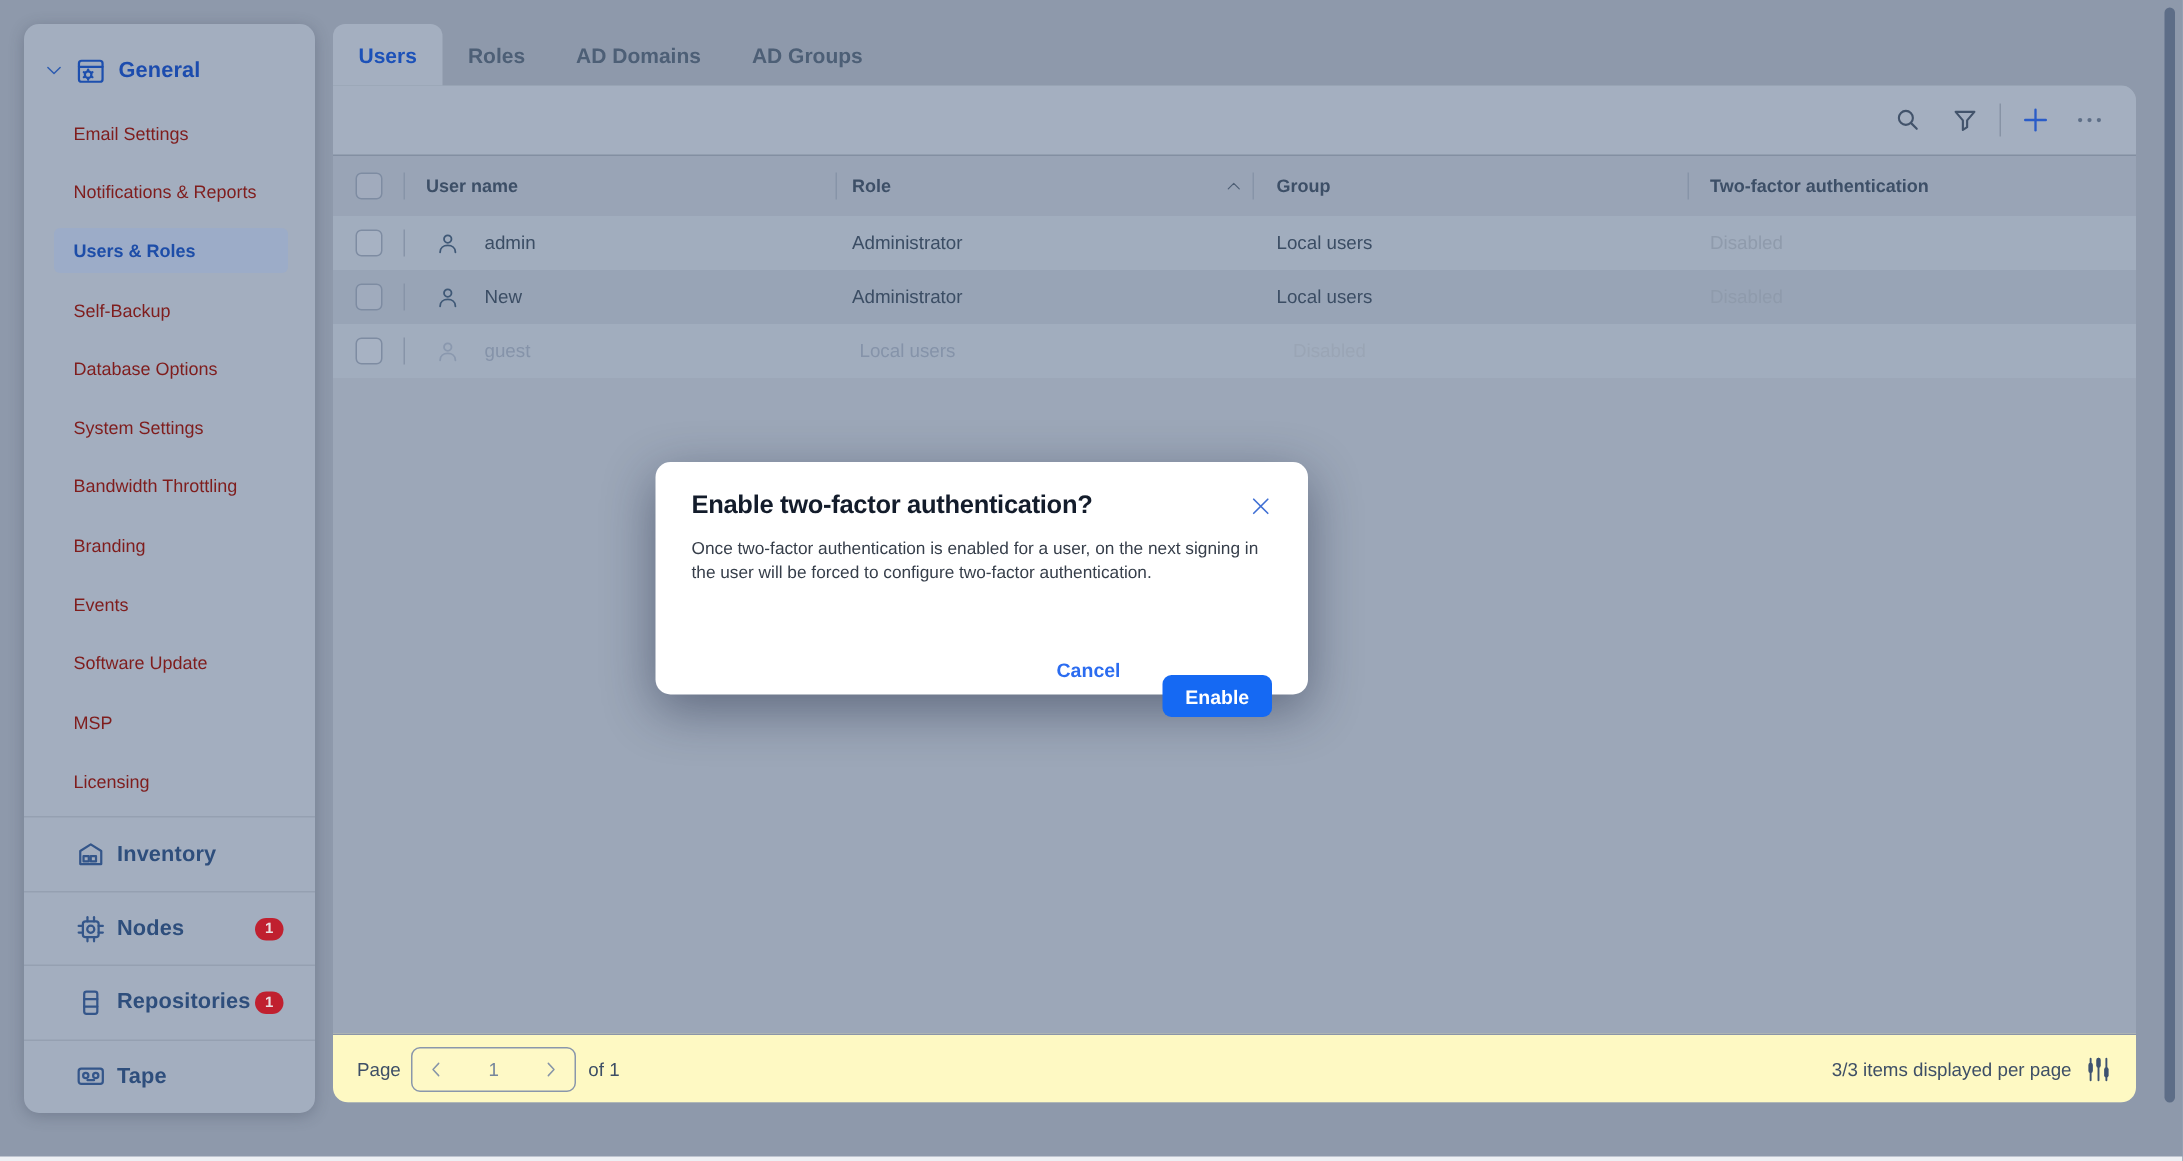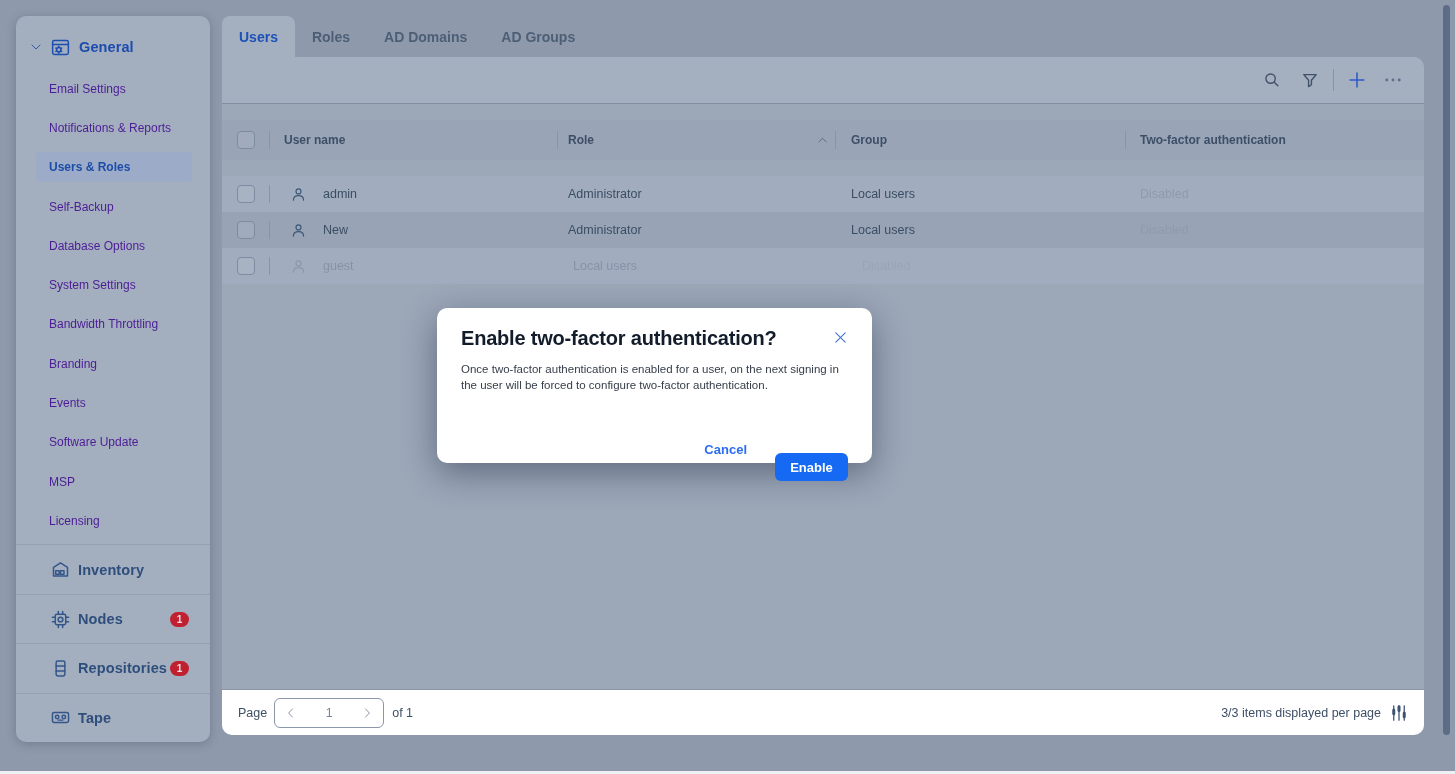--- a/index.html
+++ b/index.html
@@ -18,41 +18,41 @@
     box-shadow:0 2px 10px rgba(45,55,75,.28);
     display:flex;flex-direction:column;
   }
   .general{flex:1;padding-top:9px;}
   .gheader{height:44px;display:flex;align-items:center;padding-left:13px;cursor:pointer;}
   .gheader .chev{width:14px;height:14px;color:#2d5cb0;margin-right:7px;}
   .gheader .gicon{width:21px;height:21px;color:#1d4fae;margin-right:8px;}
   .glabel{font-size:14.5px;font-weight:bold;color:#1c4cae;letter-spacing:.1px;}
   .gitem{height:39.3px;display:flex;align-items:center;cursor:pointer;}
   .gpill{height:30px;flex:1;display:flex;align-items:center;border-radius:4px;
-    margin:0 18px 0 20px;padding-left:13px;font-size:12px;color:#4c1d95;}
+    margin:0 18px 0 20px;padding-left:13px;font-size:12px;color:#7f1d1d;}
   .gitem.selected .gpill{background:#9cacc8;color:#1d4da8;font-weight:bold;}
   .section-row{height:48.4px;border-top:1px solid #95a0b1;display:flex;align-items:center;
     padding:0 21px 0 34px;cursor:pointer;}
   .section-row .sicon{width:21px;height:21px;color:#34568a;margin-right:7px;flex:none;}
   .section-label{font-size:14.5px;font-weight:bold;color:#2e4e7c;letter-spacing:.1px;}
   .badge{margin-left:auto;min-width:15px;height:15px;padding:0 2px;border-radius:8px;
     background:#c0202f;color:#eadfe2;font-size:10px;font-weight:bold;
     display:flex;align-items:center;justify-content:center;}
 
   
   .tabbar{position:absolute;left:222px;top:16px;height:41px;display:flex;align-items:stretch;}
   .tab{display:flex;align-items:center;padding:16px 17px;font-size:14px;font-weight:bold;
     color:#4d5f76;cursor:pointer;}
   .tab.active{background:#a4afc0;border-radius:8px 8px 0 0;color:#1c51b8;}
 
   
   .main-card{
     position:absolute;left:222px;top:57px;width:1202px;height:678px;
     background:#9ca7b8;border-radius:0 10px 10px 10px;overflow:hidden;
-    display:flex;flex-direction:column;gap:16px;
+    display:flex;flex-direction:column;
   }
   .toolbar{height:46px;flex:none;background:#a4afc0;border-bottom:1px solid rgba(104,116,136,.55);
     display:flex;align-items:center;justify-content:flex-end;padding-right:21px;}
   .tbi{width:20px;height:20px;cursor:pointer;}
   .tbi.search{color:#42536b;margin-right:18px;}
   .tbi.filter{color:#42536b;margin-right:13px;}
   .tb-div{width:1px;height:22px;background:#8793a5;margin-right:12px;}
   .tbi.plus{width:22px;height:22px;color:#2a5cc8;margin-right:15px;}
   .tbi.more{color:#5e6f87;}
 
@@ -78,41 +78,41 @@
     background:rgba(190,198,212,.22);box-sizing:border-box;cursor:pointer;}
   .person{width:17px;height:17px;color:#3f5876;margin-left:21px;flex:none;}
   .uname{margin-left:16px;}
   .tfa-text{color:#8f9bac;}
   .trow.disabled{color:#8593a9;}
   .trow.disabled .person{color:#8a98ae;}
   .trow.disabled .tfa-text{color:#9aa5b5;}
   .filler{flex:1;background:#9ca7b8;}
 
   
-  .tfooter{height:45px;flex:none;background:#ffffff;border-top:1px solid #8b96a8;
+  .tfooter{height:45px;flex:none;background:#fef9c3;border-top:1px solid #8b96a8;
     display:flex;align-items:center;padding:0 16px;}
   .f-label{font-size:12.5px;color:#3e4f66;}
   .pager{width:110px;height:30px;box-sizing:border-box;border:1.5px solid #8a97ab;border-radius:6px;
     margin-left:7px;display:flex;align-items:center;padding:0 9px;background:rgba(255,255,255,.05);}
   .pchev{width:14px;height:14px;color:#8795a8;cursor:pointer;}
   .pg-num{flex:1;text-align:center;font-size:12.5px;color:#76869c;}
   .f-label.of{margin-left:8px;}
   .per-page{margin-left:auto;display:flex;align-items:center;}
   .per-page .summary{font-size:12.5px;color:#3e4f66;}
   .sliders{width:18px;height:18px;color:#3d5270;margin-left:9px;cursor:pointer;}
 
   
   .backdrop{position:absolute;inset:0;background:rgba(10,16,32,0);}
   .modal{
     position:absolute;left:437px;top:308px;width:435px;height:155px;box-sizing:border-box;
     background:#ffffff;border-radius:10px;padding:19px 24px 0 24px;
     box-shadow:0 10px 34px rgba(22,32,58,.45);
   }
   .modal-head{display:flex;justify-content:space-between;align-items:flex-start;}
-  .modal-title{margin:0;font-size:20px;font-weight:bold;color:#131c2b;letter-spacing:-.2px;}
+  .modal-title{margin:0;font-size:17px;font-weight:bold;color:#131c2b;letter-spacing:-.2px;}
   .mclose{width:15px;height:15px;color:#3f6fd4;margin-top:3px;cursor:pointer;}
   .modal-body{margin:11px 0 0 0;font-size:11.5px;line-height:1.4;color:#363e4a;max-width:392px;}
   .modal-actions{display:flex;justify-content:flex-end;align-items:center;margin-top:25px;}
   .btn-cancel{background:none;border:none;color:#2b6cf0;font-size:13px;font-weight:bold;
     font-family:inherit;cursor:pointer;margin-right:26px;padding:4px 2px;}
   .btn-enable{width:73px;height:28px;background:#1569f3;border:none;border-radius:6px;
     color:#ffffff;font-size:13px;font-weight:bold;font-family:inherit;cursor:pointer;margin-top:35px;}
 
   
   .scroll-thumb{position:absolute;right:5px;top:5px;width:7px;height:730px;

